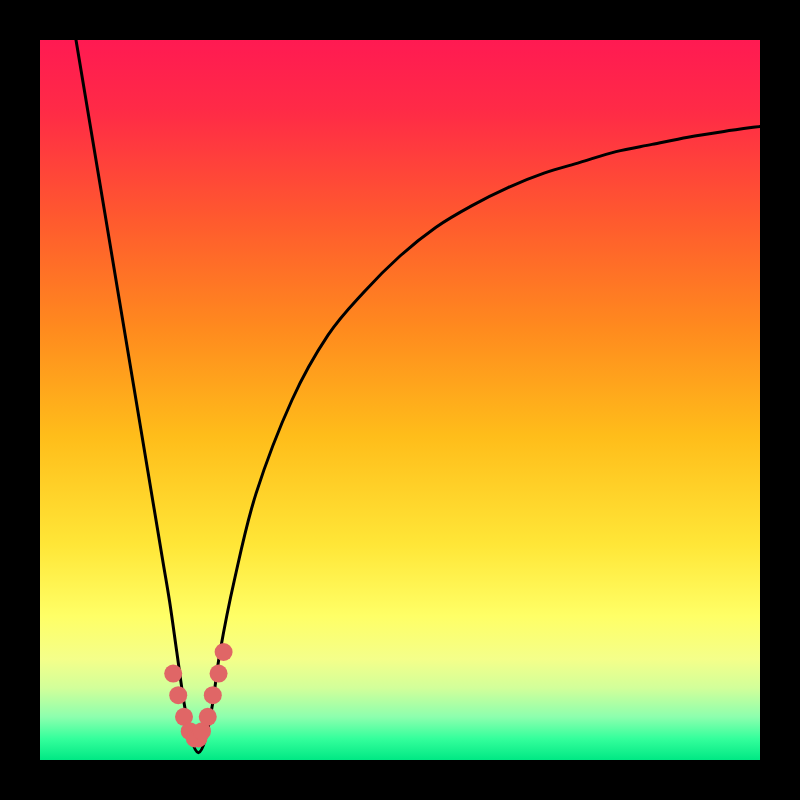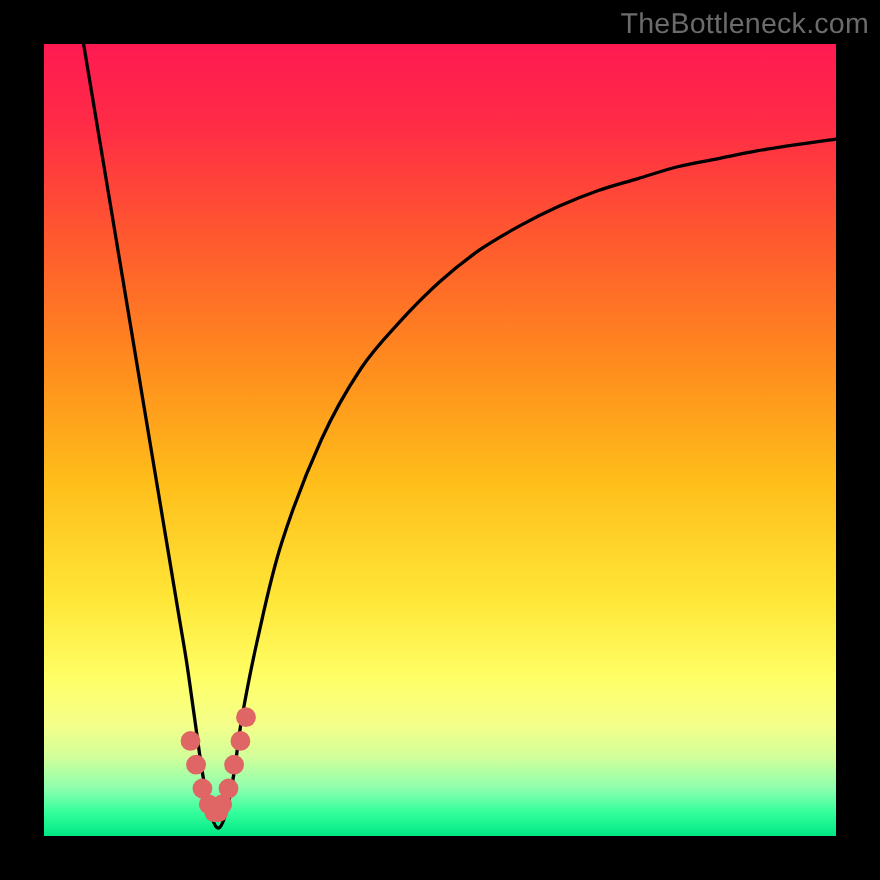--- a/index.html
+++ b/index.html
@@ -84,14 +84,13 @@
           <circle cx="154.8" cy="698.4" r="9" fill="#e06666"></circle>
           <circle cx="158.4" cy="698.4" r="9" fill="#e06666"></circle>
           <circle cx="162" cy="691.2" r="9" fill="#e06666"></circle>
           <circle cx="167.76000000000002" cy="676.8" r="9" fill="#e06666"></circle>
           <circle cx="172.79999999999998" cy="655.2" r="9" fill="#e06666"></circle>
           <circle cx="178.56" cy="633.6" r="9" fill="#e06666"></circle>
           <circle cx="183.6" cy="612" r="9" fill="#e06666"></circle>
         </g>
     </svg>
   </div>
-  <div class="watermark">TheBottleneck.com</div>
 </div>
 
 </body></html>

